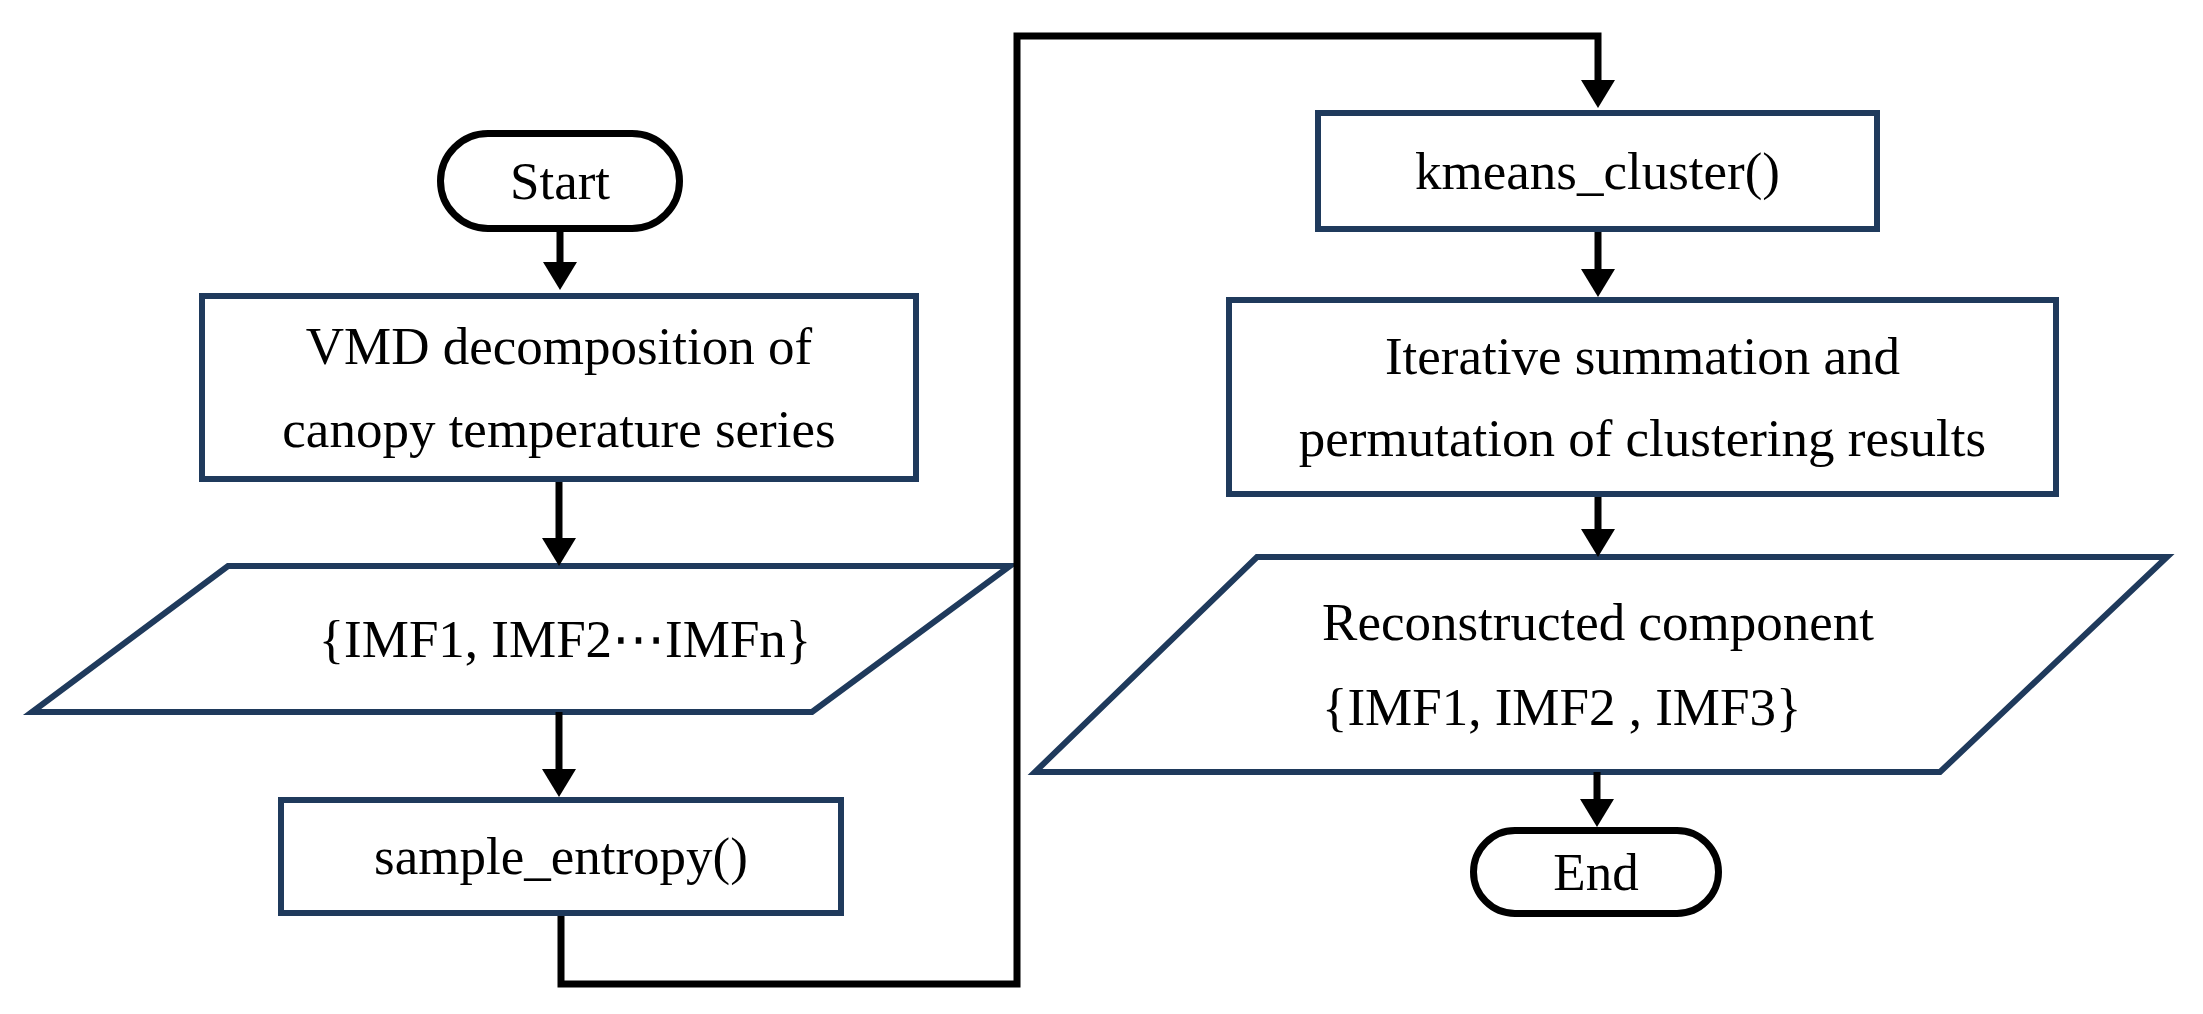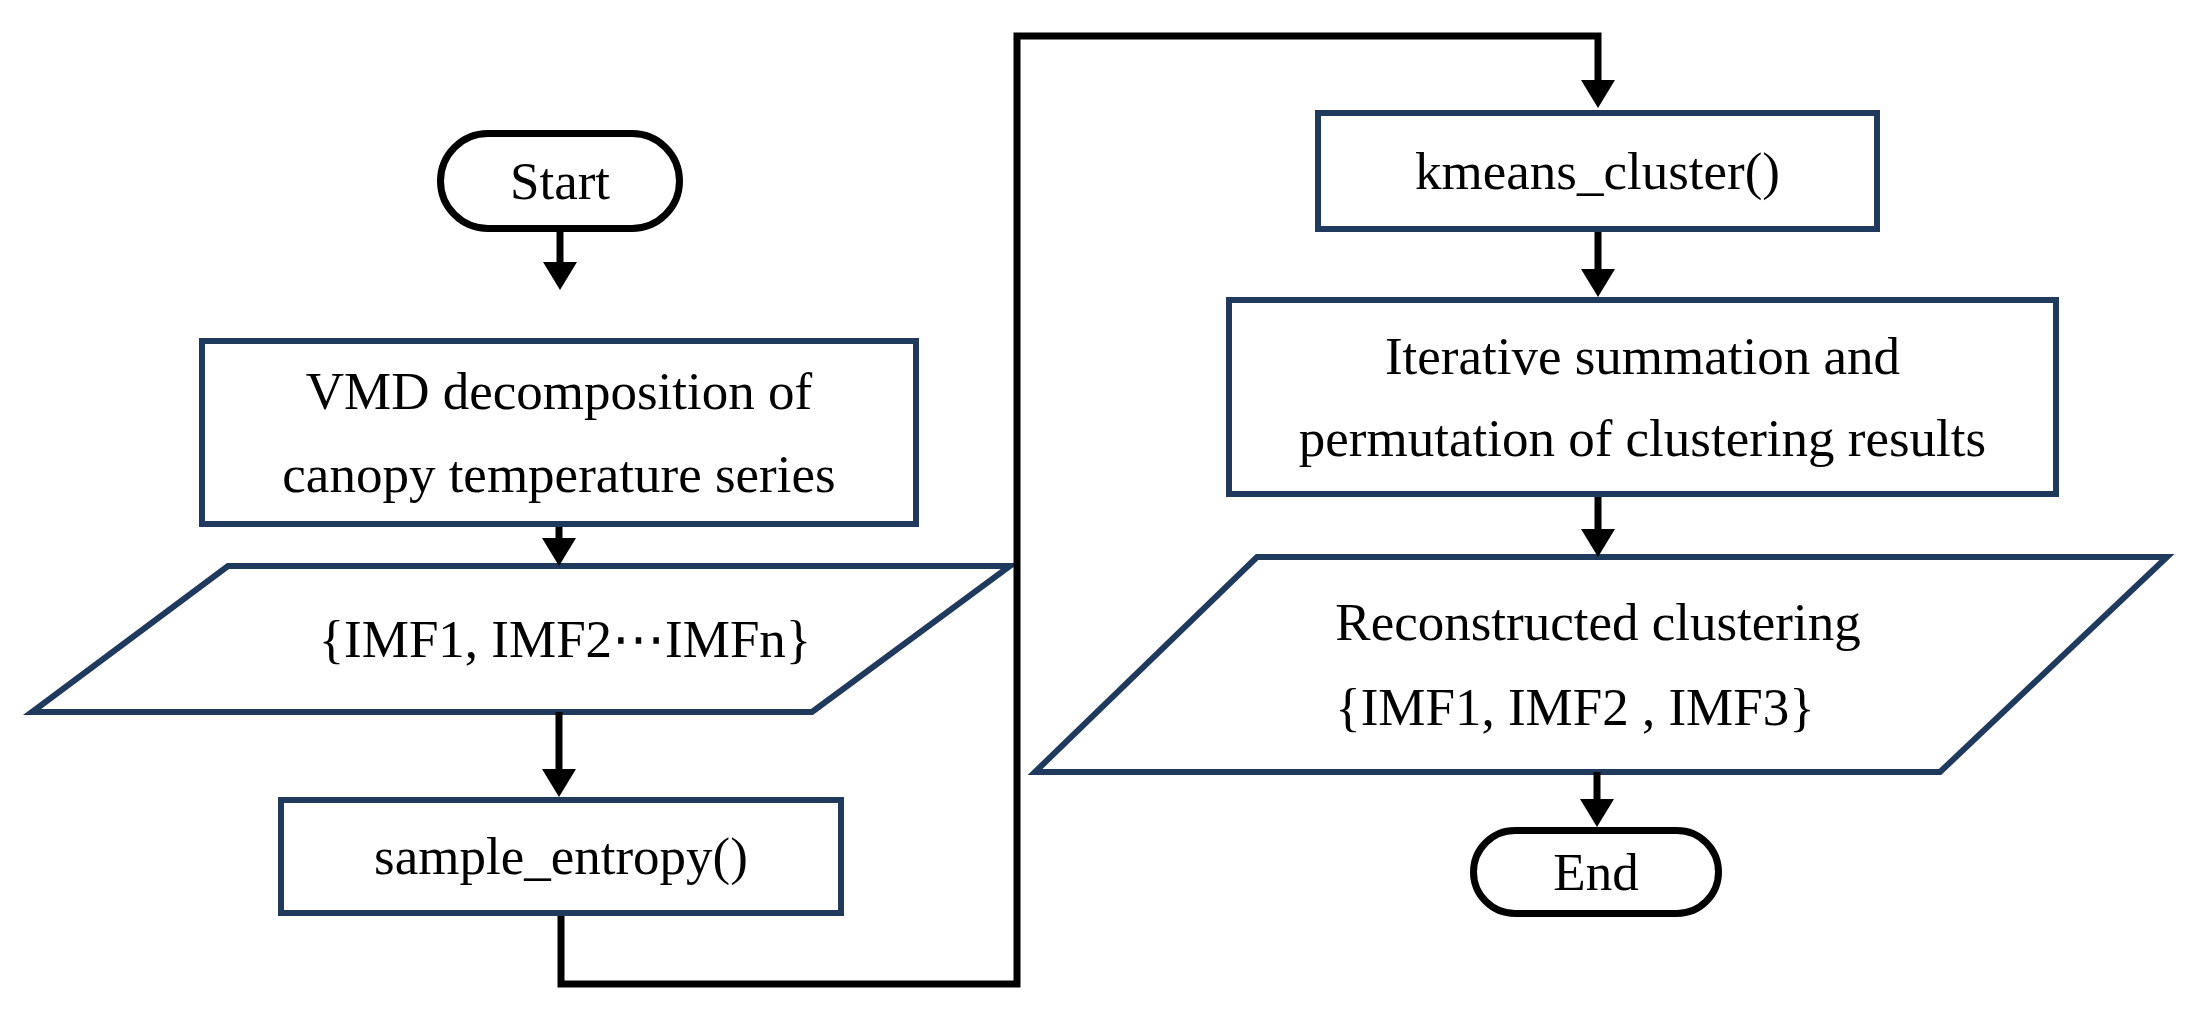--- a/index.html
+++ b/index.html
@@ -73,28 +73,28 @@
     <g>
       <path class="edge-line" d="M1597 772 V799"></path>
       <polygon class="edge-head" points="1580,799 1614,799 1597,827"></polygon>
     </g>
   </svg>
 
   <div class="node terminator" style="left:437px;top:130px;width:246px;height:102px;">Start</div>
 
   <div class="node terminator" style="left:1470px;top:827px;width:252px;height:90px;">End</div>
 
-  <div class="node process" style="left:199px;top:293px;width:720px;height:189px;margin-top:45px;">VMD decomposition of
+  <div class="node process" style="left:199px;top:293px;width:720px;height:189px;">VMD decomposition of
 canopy temperature series</div>
 
   <div class="node process" style="left:278px;top:797px;width:566px;height:119px;">sample_entropy()</div>
 
   <div class="node process" style="left:1315px;top:110px;width:565px;height:122px;">kmeans_cluster()</div>
 
   <div class="node process" style="left:1226px;top:297px;width:833px;height:200px;">Iterative summation and
 permutation of clustering results</div>
 
   <div class="paralabel" style="left:135px;top:566px;width:860px;height:146px;">{IMF1, IMF2⋯IMFn}</div>
 
-  <div class="paralabel" style="left:1168px;top:557px;width:860px;height:215px;">Reconstructed clustering
+  <div class="paralabel" style="left:1168px;top:557px;width:860px;height:215px;">Reconstructed component
 {IMF1, IMF2 , IMF3}</div>
 
 </div>
 
 </body></html>

